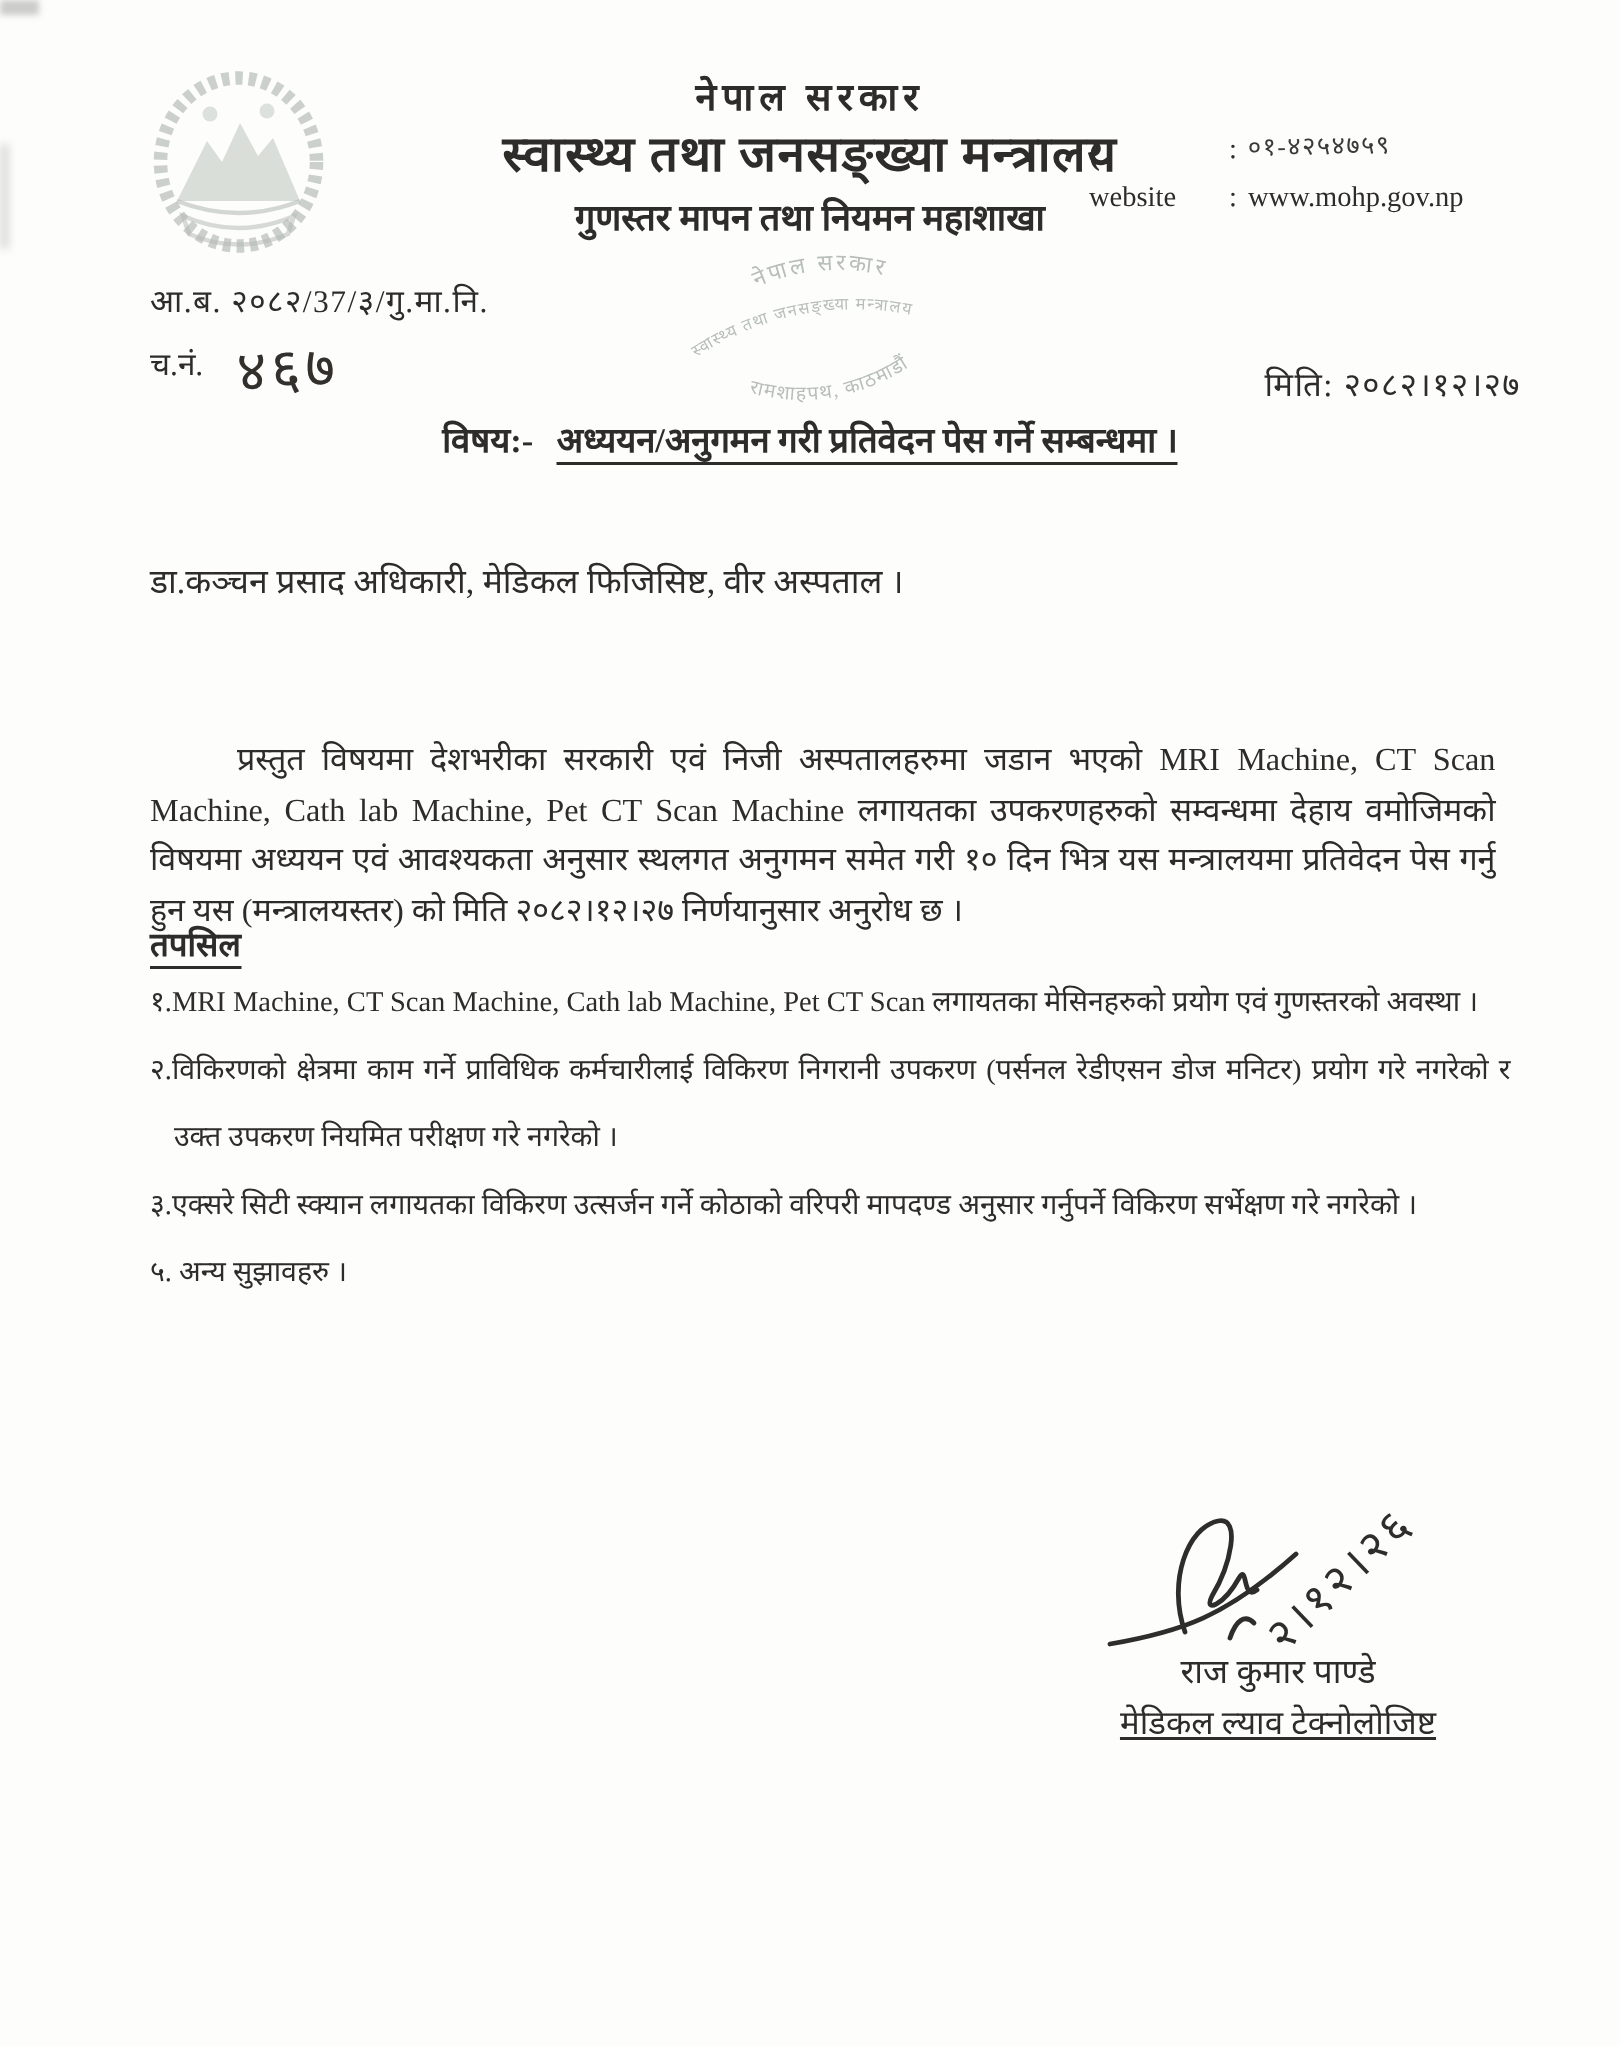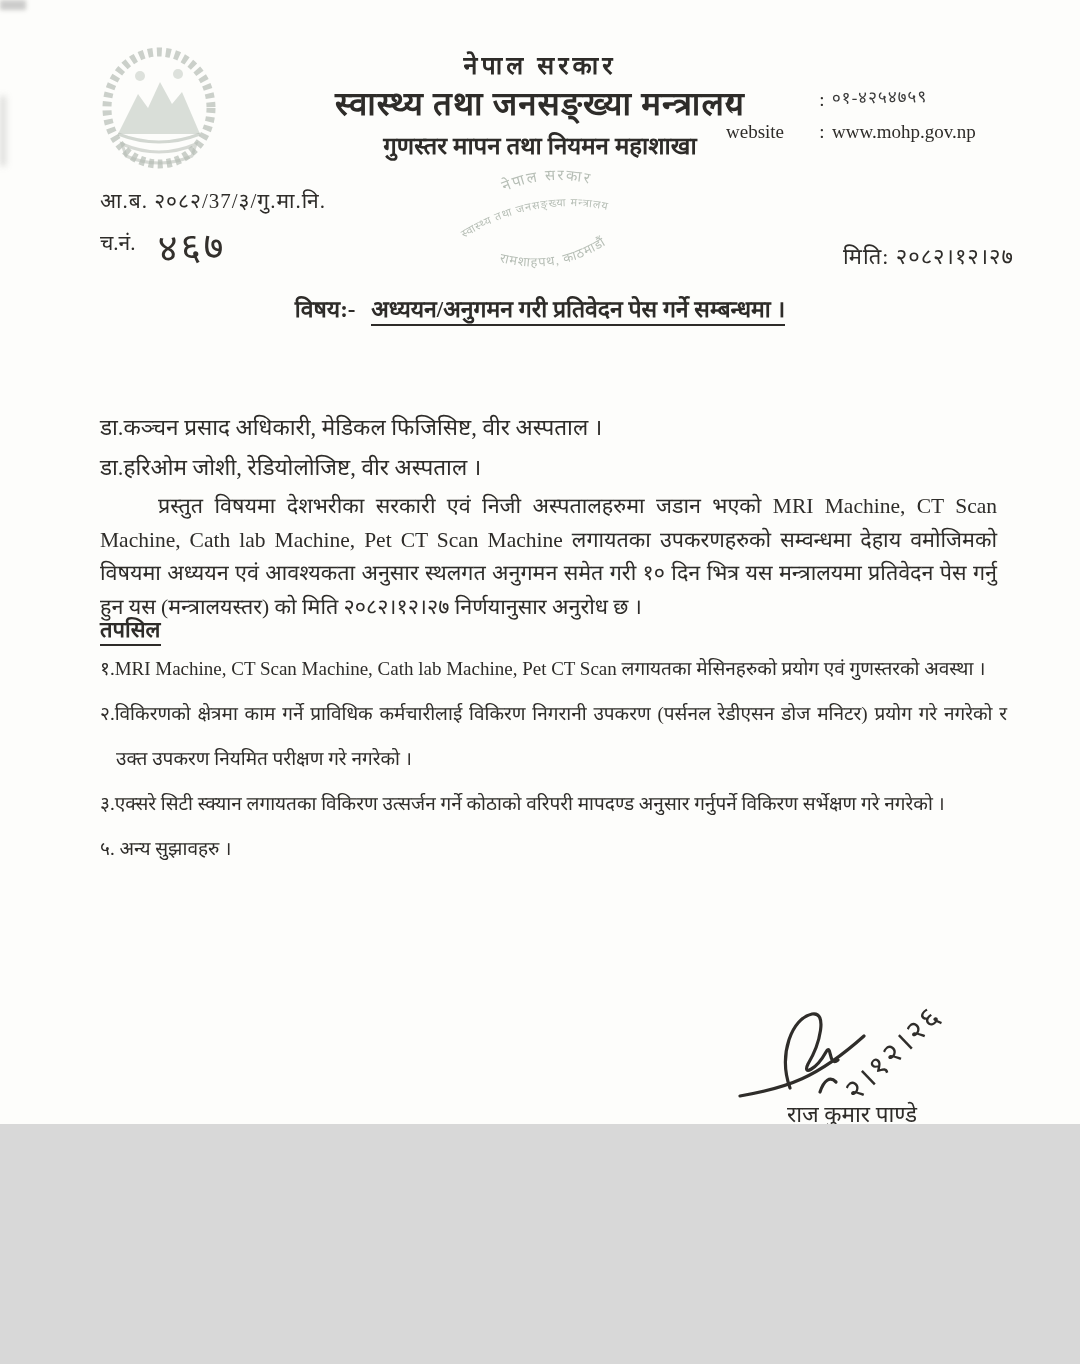--- a/index.html
+++ b/index.html
@@ -1,18 +1,18 @@
 <!DOCTYPE html>
 <html><head>
 <meta charset="utf-8">
 <style>
   html,body{margin:0;padding:0;background:#d8d8d8;}
   .page{
     position:relative;
-    width:1080px;height:1124px;
+    width:1080px;height:1364px;
     margin:0 auto;
     background:#fdfdfb;
     font-family:"Liberation Serif","DejaVu Serif",serif;
     color:#2e2c29;
     overflow:hidden;
     box-shadow:0 0 6px rgba(0,0,0,.25);
   }
   
   .scan-smudge{position:absolute;left:0;top:96px;width:6px;height:70px;background:rgba(120,120,120,.25);filter:blur(3px);}
   .scan-corner{position:absolute;left:0;top:0;width:26px;height:10px;background:rgba(90,90,90,.30);filter:blur(2px);}
@@ -31,25 +31,25 @@
   .phone-icon{font-size:22px;font-weight:bold;}
   .handwritten{font-size:17px;letter-spacing:1px;transform:rotate(-1deg);display:inline-block;color:#3a3a3a;}
 
   
   .fiscal{position:absolute;left:100px;top:186px;font-size:21px;letter-spacing:1px;}
   .chalani{position:absolute;left:100px;top:228px;font-size:21px;display:flex;align-items:flex-start;}
   .chalani-value{font-size:38px;line-height:1;margin-left:22px;transform:rotate(-3deg);letter-spacing:3px;color:#33302c;}
   .miti{position:absolute;right:66px;top:240px;font-size:22px;letter-spacing:1px;}
 
   
-  .subject{position:absolute;left:0;right:0;top:292px;text-align:center;font-size:23px;font-weight:bold;}
+  .subject{position:absolute;left:0;right:0;top:276px;text-align:center;font-size:23px;font-weight:bold;}
   .subject-text{border-bottom:2px solid #2e2c29;padding-bottom:2px;margin-left:10px;}
 
   
-  .addressees{position:absolute;left:100px;top:368px;font-size:22.5px;line-height:40px;margin-top:40px;}
+  .addressees{position:absolute;left:100px;top:368px;font-size:22.5px;line-height:40px;}
 
   
   .body-para{position:absolute;left:100px;top:490px;width:897px;font-size:21.5px;line-height:33.5px;text-align:justify;text-indent:58px;}
   .tapsil-heading{position:absolute;left:100px;top:613px;font-size:22px;font-weight:bold;border-bottom:2px solid #2e2c29;padding-bottom:1px;}
   .tapsil-list{position:absolute;left:100px;top:646px;width:907px;font-size:19px;line-height:45px;}
   .tapsil-item{padding-left:16px;text-indent:-16px;text-align:justify;}
 
   
   .sig-block{position:absolute;right:58px;top:996px;width:340px;text-align:center;}
   .sig-scribble{display:block;margin:0 auto -8px auto;}
@@ -115,21 +115,20 @@
     <span>२०८२।१२।२७</span>
   </div>
 
   <div class="subject">
     <span>विषय:-</span>
     <span class="subject-text">अध्ययन/अनुगमन गरी प्रतिवेदन पेस गर्ने सम्बन्धमा ।</span>
   </div>
 
   <div class="addressees">
     <div>डा.कञ्चन प्रसाद अधिकारी, मेडिकल फिजिसिष्ट, वीर अस्पताल ।</div>
-    <div>डा.हरिओम जोशी, रेडियोलोजिष्ट, वीर अस्पताल ।</div>
   </div>
 
   <div class="body-para">प्रस्तुत विषयमा देशभरीका सरकारी एवं निजी अस्पतालहरुमा जडान भएको MRI Machine, CT Scan Machine, Cath lab Machine, Pet CT Scan Machine लगायतका उपकरणहरुको सम्वन्धमा देहाय वमोजिमको विषयमा अध्ययन एवं आवश्यकता अनुसार स्थलगत अनुगमन समेत गरी १० दिन भित्र यस मन्त्रालयमा प्रतिवेदन पेस गर्नु हुन यस (मन्त्रालयस्तर) को मिति २०८२।१२।२७ निर्णयानुसार अनुरोध छ ।</div>
 
   <div class="tapsil-heading">तपसिल</div>
   <div class="tapsil-list">
     <div class="tapsil-item">१.MRI Machine, CT Scan Machine, Cath lab Machine, Pet CT Scan लगायतका मेसिनहरुको प्रयोग एवं गुणस्तरको अवस्था ।</div>
     <div class="tapsil-item">२.विकिरणको क्षेत्रमा काम गर्ने प्राविधिक कर्मचारीलाई विकिरण निगरानी उपकरण (पर्सनल रेडीएसन डोज मनिटर) प्रयोग गरे नगरेको र उक्त उपकरण नियमित परीक्षण गरे नगरेको ।</div>
     <div class="tapsil-item">३.एक्सरे सिटी स्क्यान लगायतका विकिरण उत्सर्जन गर्ने कोठाको वरिपरी मापदण्ड अनुसार गर्नुपर्ने विकिरण सर्भेक्षण गरे नगरेको ।</div>
     <div class="tapsil-item">५. अन्य सुझावहरु ।</div>

